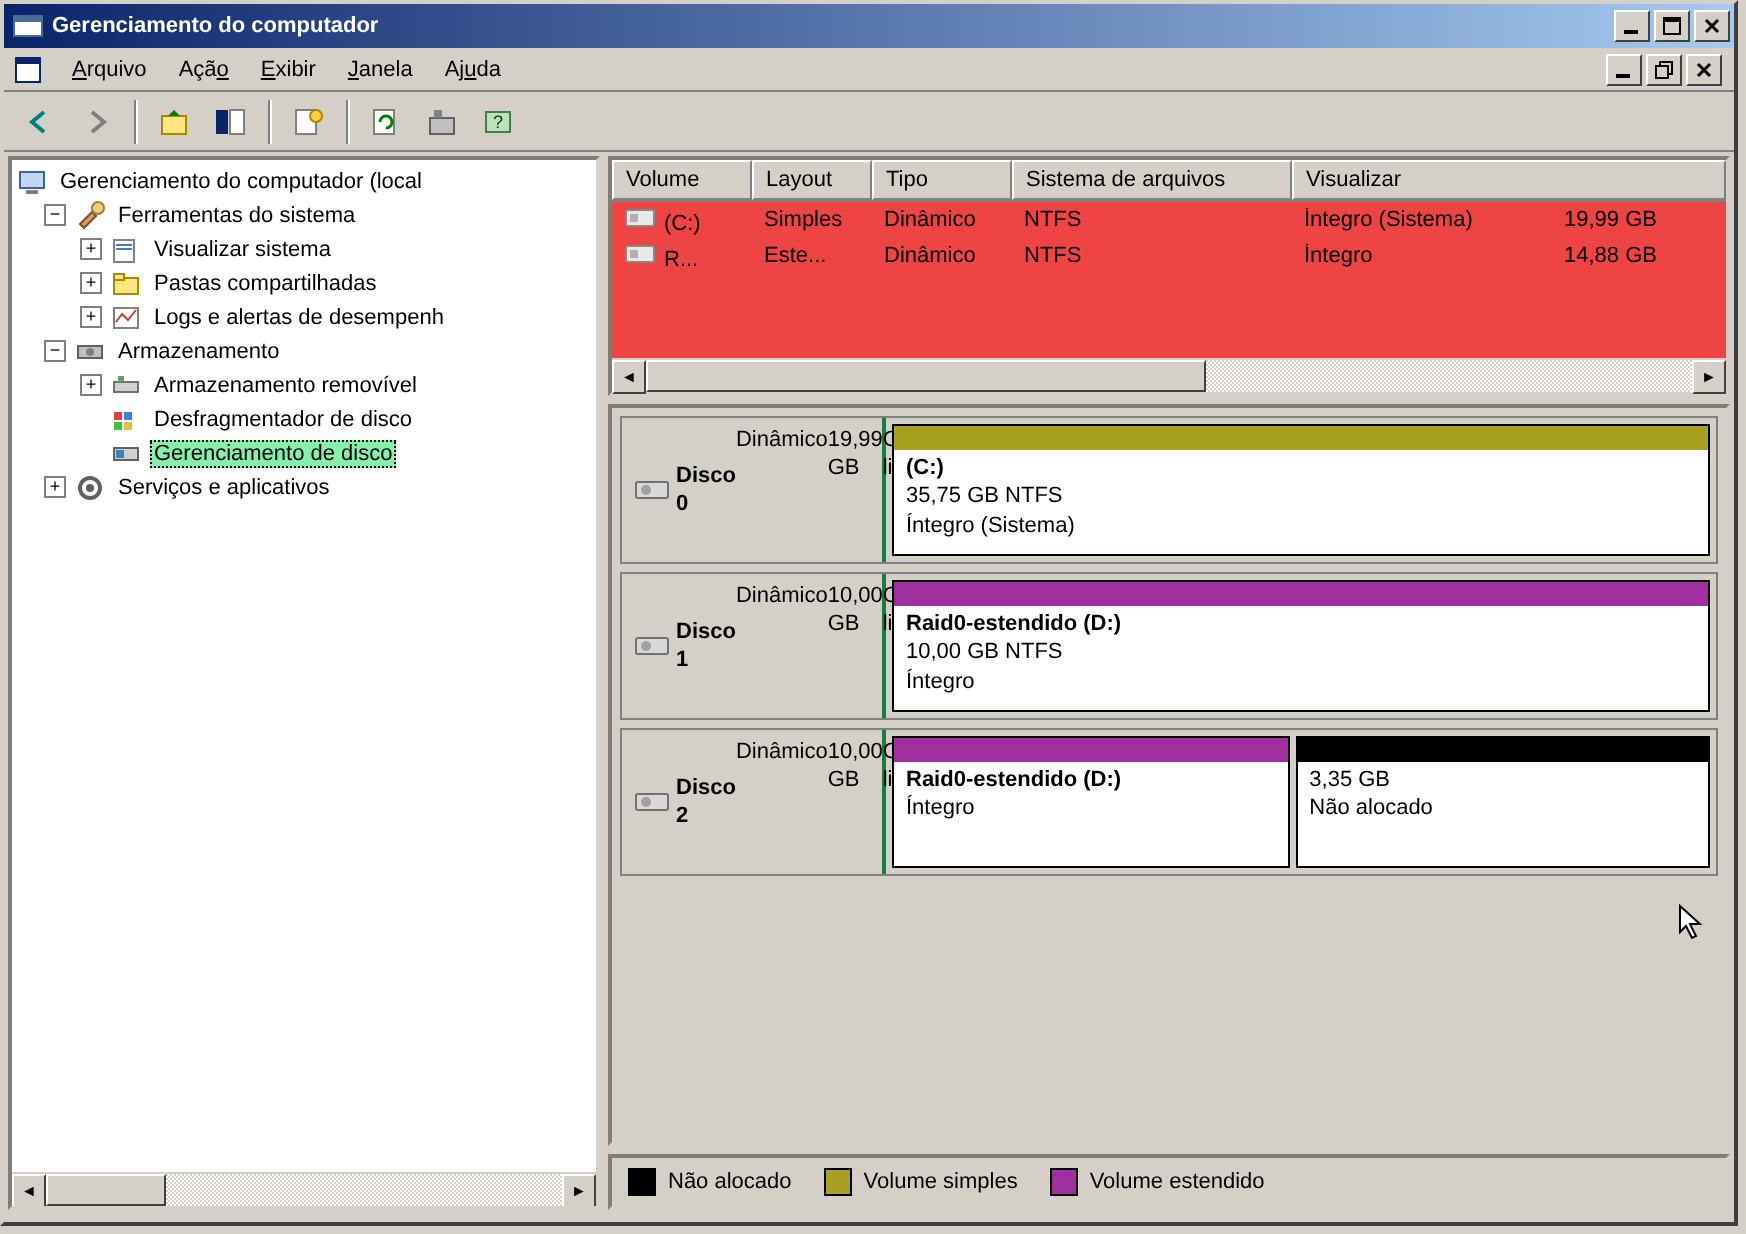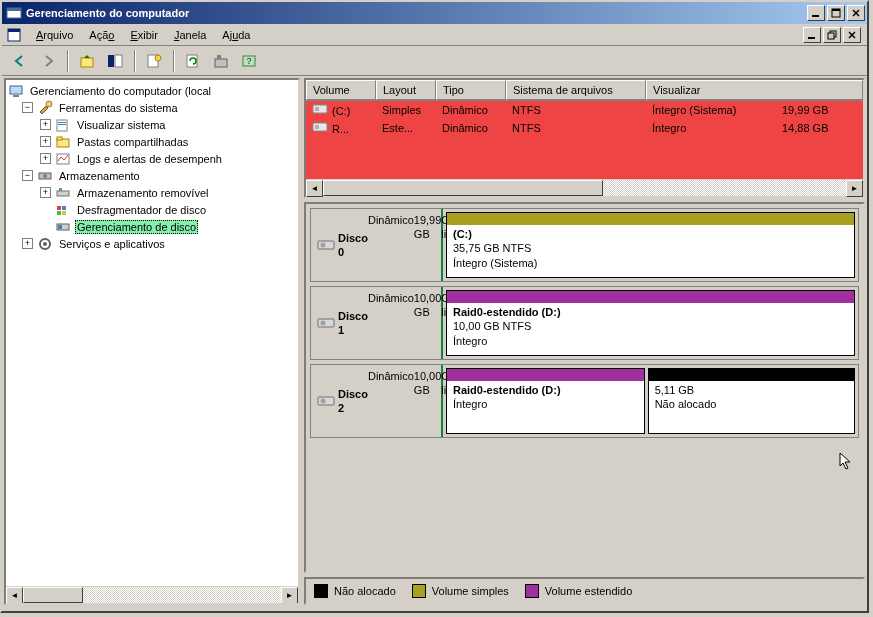--- a/index.html
+++ b/index.html
@@ -567,21 +567,21 @@
                 <div class="part" style="flex: 488 1 0%;">
                   <div class="topbar" style="background:#a030a0"></div>
                   <div class="pcontent">
                     <div class="pname">Raid0-estendido  (D:)</div>
                     <div>Íntegro</div>
                   </div>
                 </div>
                 <div class="part" style="flex: 511 1 0%;">
                   <div class="topbar" style="background:#000000"></div>
                   <div class="pcontent">
-                    <div>5,11 GB</div>
+                    <div>3,35 GB</div>
                     <div>Não alocado</div>
                   </div>
                 </div>
               </div>
             </div>
           </div>
       </div>
 
       <div class="legend">
         <div class="legend-item">

